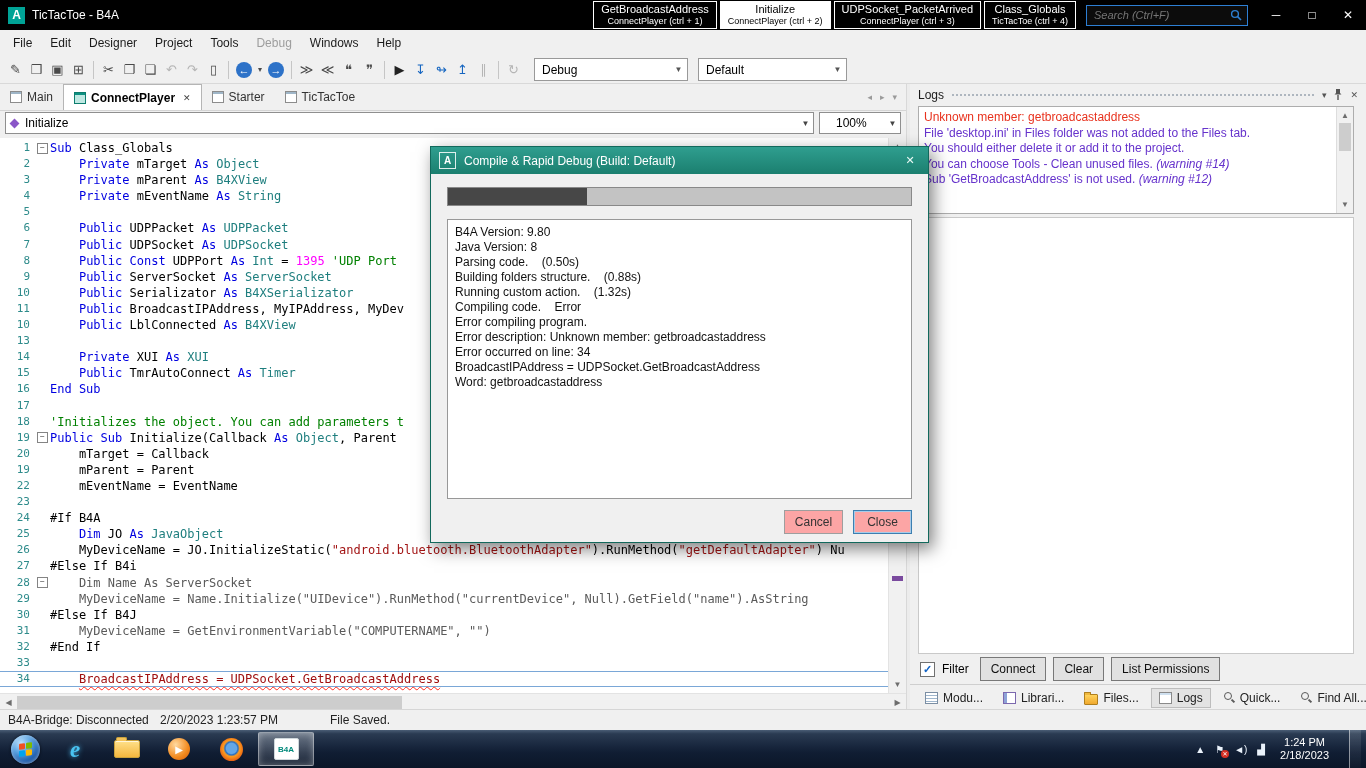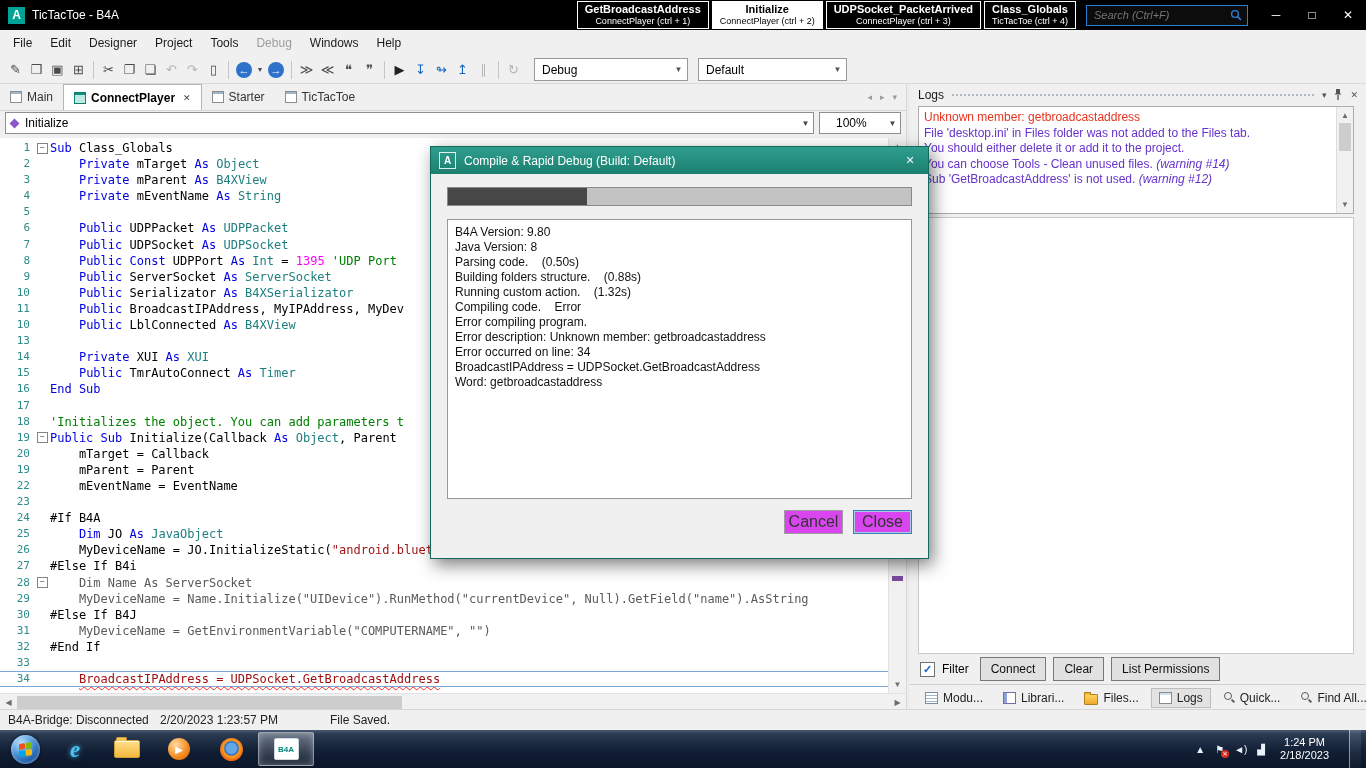--- a/index.html
+++ b/index.html
@@ -9,21 +9,21 @@
   
   .titlebar{position:absolute;top:0;left:0;right:0;height:30px;background:#000;color:#fff;
             display:flex;align-items:center;}
   .appicon{width:17px;height:17px;background:#00a396;color:#fff;font-weight:bold;font-size:12px;
            display:flex;align-items:center;justify-content:center;margin:0 7px 0 8px;flex:none;}
   .apptitle{font-size:12px;white-space:nowrap;}
   .qwrap{display:flex;gap:3px;margin-left:auto;}
   .qbox{border:1px solid #fff;background:#000;color:#fff;text-align:center;padding:0 7px;height:26px;
         display:flex;flex-direction:column;justify-content:center;white-space:nowrap;}
   .qbox.qactive{background:#fff;color:#000;}
-  .qtitle{font-size:11px;font-weight:bold;line-height:13px;}
+  .qtitle{font-size:11px;font-weight:normal;line-height:13px;}
   .qsub{font-size:9px;line-height:11px;}
   .searchbox{width:150px;height:19px;margin:0 10px;background:#0c0c0c;border:1px solid #2d7fd4;
              display:flex;align-items:center;padding:0 5px;flex:none;}
   .searchbox input{flex:1;min-width:0;background:transparent;border:0;outline:0;color:#b9b9b9;
                    font-style:italic;font-size:11px;font-family:inherit;}
   .wbtns{display:flex;height:30px;flex:none;}
   .wbtn{width:36px;display:flex;align-items:center;justify-content:center;font-size:12px;color:#fff;}
 
   
   .menubar{position:absolute;top:30px;left:0;right:0;height:26px;background:#f0f0f0;display:flex;
@@ -170,27 +170,27 @@
             background:linear-gradient(rgba(255,255,255,.12),rgba(255,255,255,.02));margin-left:5px;}
 
   
   .dialog{position:absolute;left:430px;top:146px;width:497px;background:#f0f0f0;border:1px solid #12695c;
           box-shadow:4px 6px 16px rgba(0,0,0,.5);z-index:40;}
   .dlg-title{height:27px;background:linear-gradient(#2f9e8f,#1b7f6f);display:flex;align-items:center;
              color:#fff;padding:0 8px;gap:8px;font-size:12px;}
   .dlg-appicon{width:15px;height:15px;border:1px solid rgba(255,255,255,.85);display:flex;align-items:center;
                justify-content:center;font-size:10px;font-weight:bold;flex:none;}
   .dlg-close{margin-left:auto;font-size:11px;color:#eafaf6;width:20px;text-align:center;}
-  .dlg-body{padding:13px 16px 24px;}
+  .dlg-body{padding:13px 16px 8px;}
   .progress{height:17px;background:#c3c3c3;border:1px solid #898989;margin-bottom:13px;}
   .progress-fill{height:100%;background:#474747;}
   .dlg-log{height:268px;background:#fff;border:1px solid #989898;padding:5px 7px;overflow:hidden;}
   .dlg-line{font-size:12px;line-height:15px;white-space:pre;color:#111;}
   .dlg-btns{display:flex;justify-content:flex-end;gap:10px;margin-top:11px;}
-  .dlg-btn{min-width:57px;height:22px;background:#d946ef;border:1px solid #9e9e9e;font-size:16px;
+  .dlg-btn{min-width:57px;height:22px;background:#fca5a5;border:1px solid #9e9e9e;font-size:12px;
            display:flex;align-items:center;justify-content:center;color:#333;}
   .dlg-btn.default{border-color:#3c7fb1;box-shadow:inset 0 0 0 1px #a8cbe8;}
 </style>
 </head>
 <body>
 
 <div class="screen">
 
   <div class="titlebar">
     <span class="appicon">A</span>

